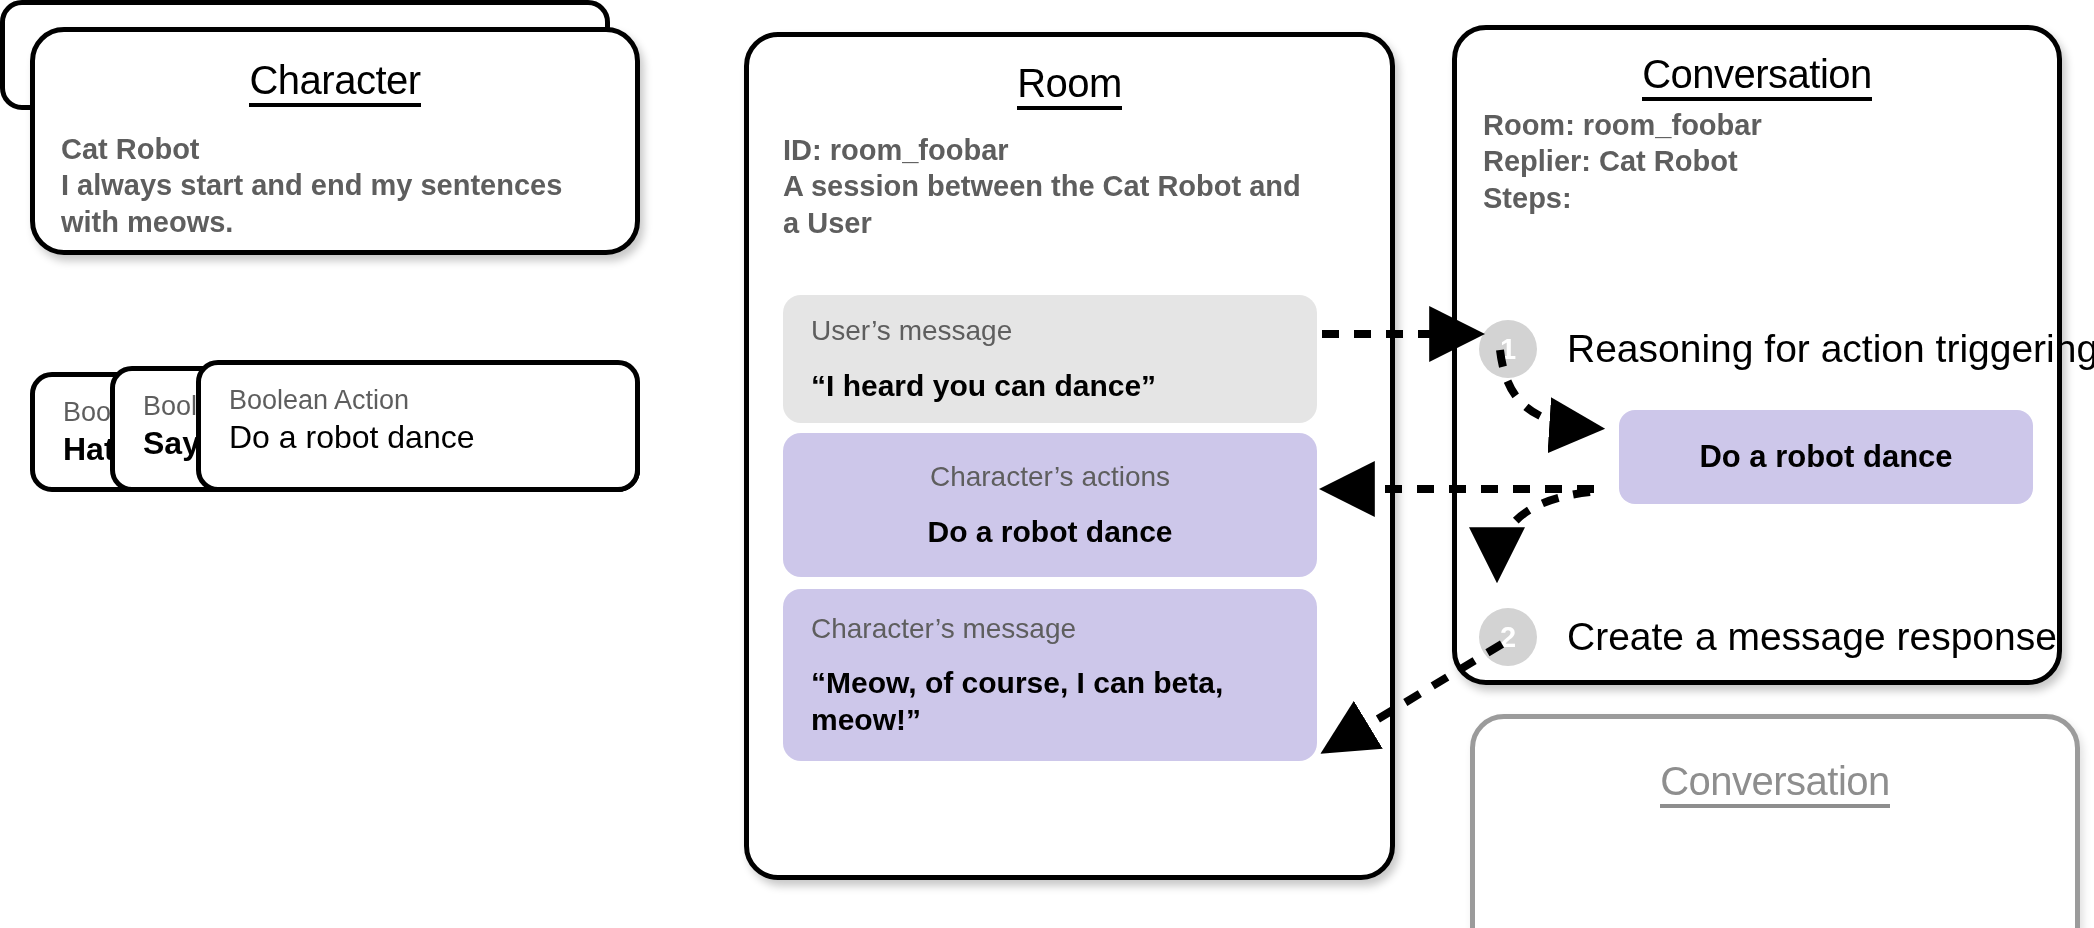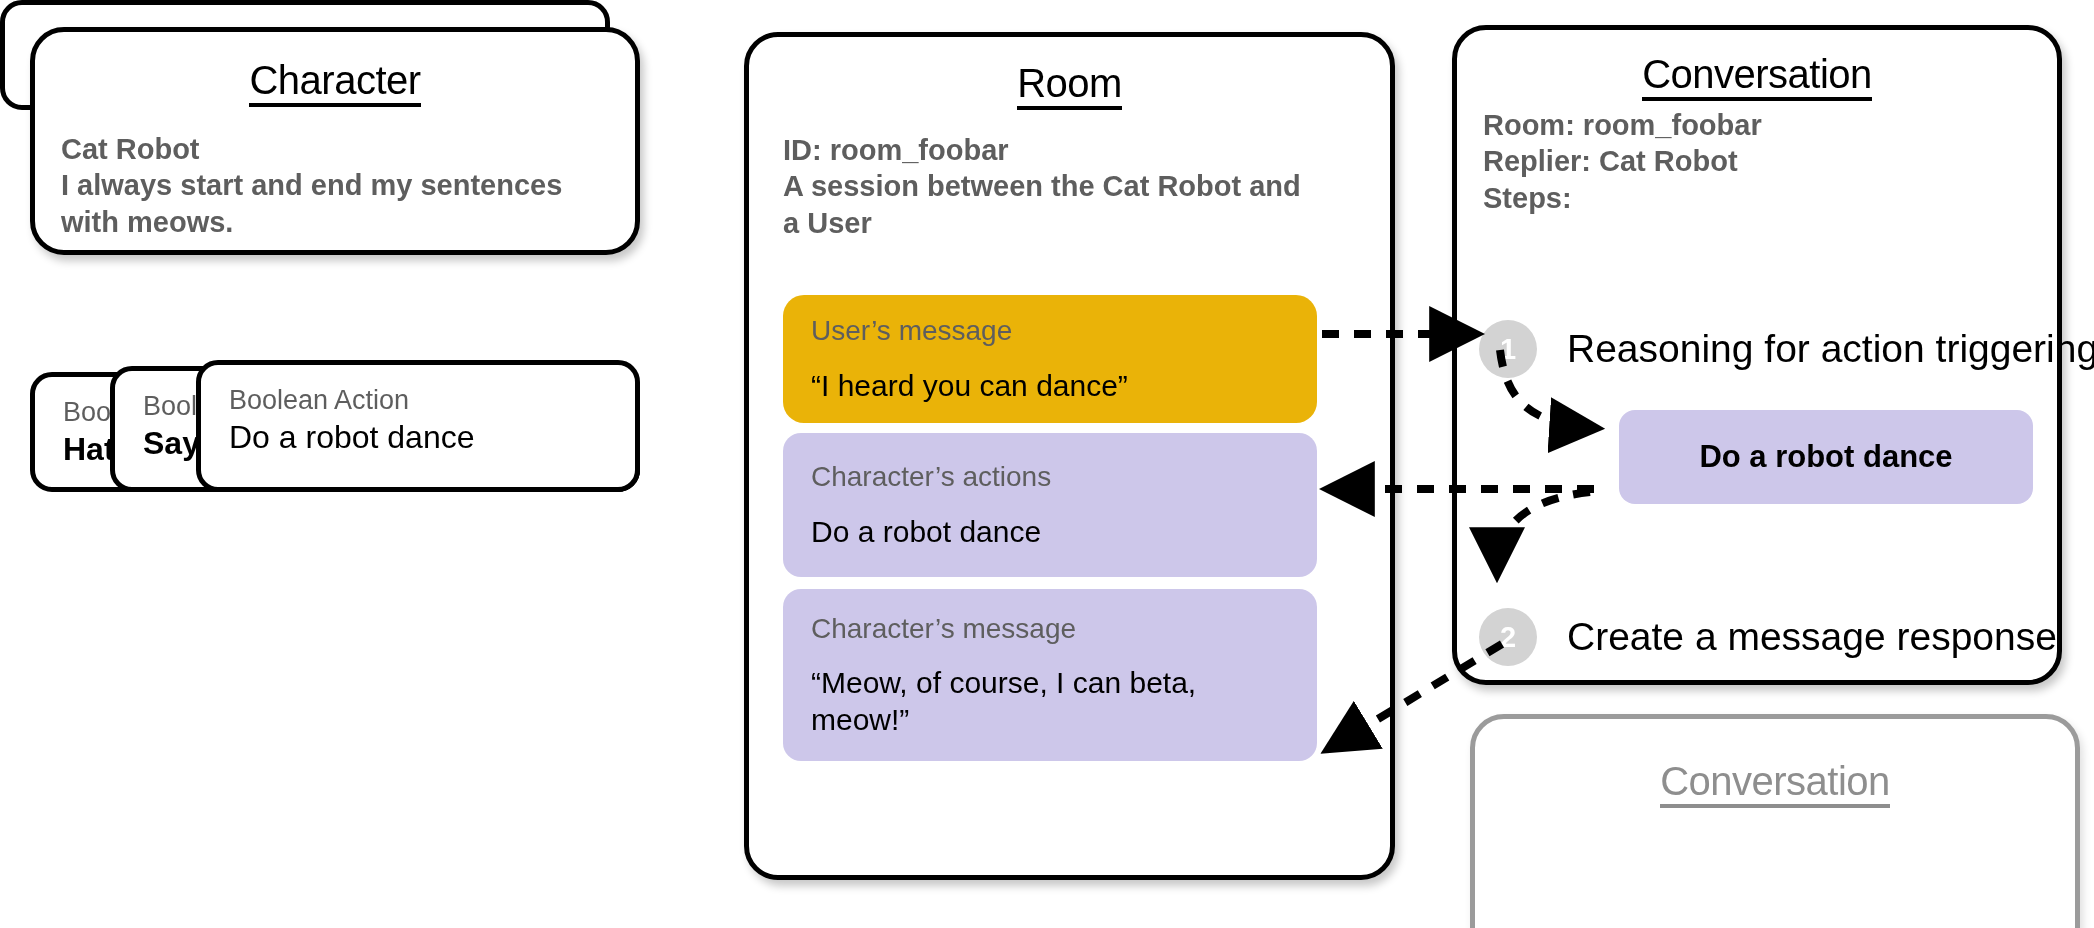--- a/index.html
+++ b/index.html
@@ -126,26 +126,26 @@
     justify-content: center;
   }
   .bubble-label {
     color: #5e5e5e;
     font-size: 28px;
     line-height: 1.2;
   }
   .bubble-value {
     color: #000000;
     font-size: 30px;
-    font-weight: 400;
+    font-weight: 700;
     line-height: 1.22;
     margin-top: 20px;
   }
-  #bubble-user    { top: 258px; height: 128px; background: #eab308; border-radius: 21px; }
-  #bubble-actions { top: 396px; height: 144px; background: #cdc7ea; }
+  #bubble-user    { top: 258px; height: 128px; background: #e5e5e5; }
+  #bubble-actions { top: 396px; height: 144px; background: #cdc7ea; text-align: center; }
   #bubble-message { top: 552px; height: 172px; background: #cdc7ea; }
 
   
   #conversation-card {
     left: 1452px; top: 25px; width: 610px; height: 660px;
   }
   #conversation-card .card-title { margin-top: 22px; }
   #conversation-card .conv-meta { margin: 8px 0 0 26px; width: 520px; }
 
   .step-row {

